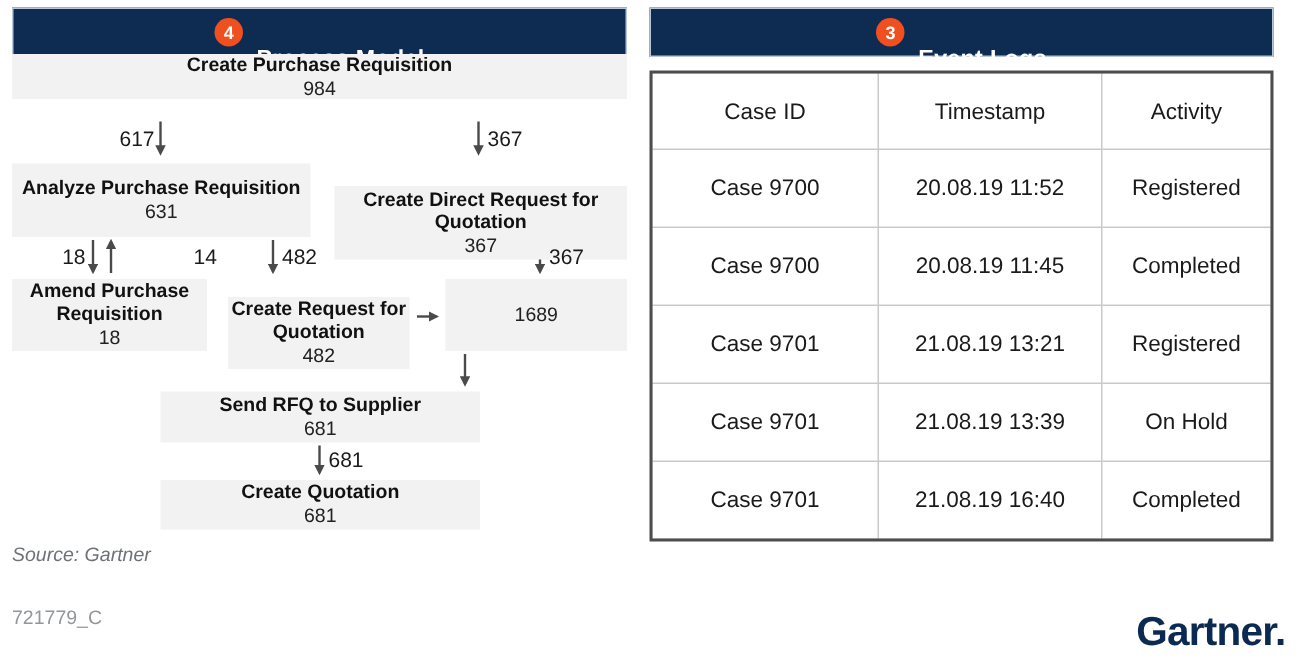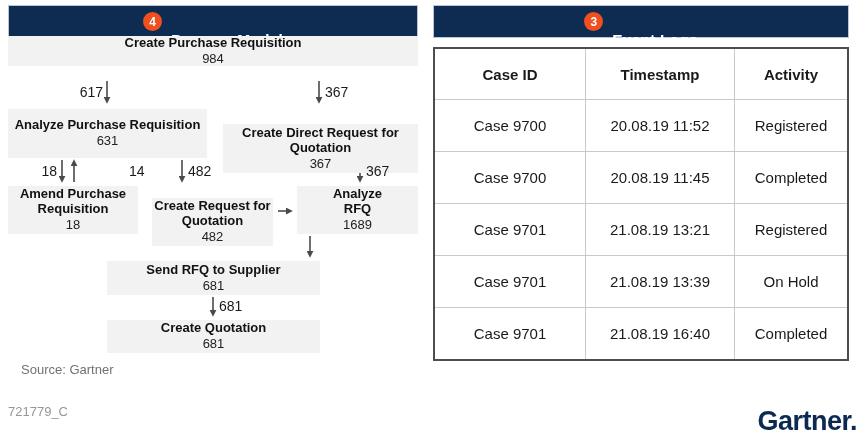--- a/index.html
+++ b/index.html
@@ -38,26 +38,26 @@
   .l0{left:103px;top:92px;} .l1{left:325px;top:92px;}
   .l2{left:57px;top:171px;} .l3{left:81px;top:171px;margin-left:48px;}
   .l4{left:188px;top:171px;} .l5{left:366px;top:171px;}
   .l8{left:219px;top:306px;}
 
   
   .table-wrap{position:absolute;left:434px;top:48px;}
   table.event-log{border-collapse:collapse;width:413px;table-layout:fixed;background:#ffffff;}
   table.event-log th,table.event-log td{border:1px solid #c9c9c9;text-align:center;
     vertical-align:middle;color:#1a1a1a;font-size:15px;overflow:hidden;}
-  table.event-log th{height:48px;font-weight:bold;}
+  table.event-log th{height:48px;font-weight:normal;}
   table.event-log td{height:49px;font-weight:normal;}
   .outer{outline:2px solid #4d4d4d;outline-offset:-1px;}
 
   
-  .source-note{position:absolute;left:21px;top:362px;font-size:13px;color:#6e7276;}
+  .source-note{position:absolute;left:8px;top:362px;font-size:13px;color:#6e7276;font-style:italic;}
   .doc-id{position:absolute;left:8px;top:404px;font-size:13px;color:#93979b;}
   .gartner-logo{position:absolute;right:8px;top:406px;font-size:27px;font-weight:bold;
     color:#0B2A52;letter-spacing:-0.5px;}
 </style>
 </head>
 <body>
 
 <div class="canvas">
 
   <div class="panel-header ph-left">
@@ -103,21 +103,20 @@
   </div>
   <div class="node n3">
     <div class="node-title">Amend Purchase Requisition</div>
     <div class="node-count">18</div>
   </div>
   <div class="node n4">
     <div class="node-title">Create Request for Quotation</div>
     <div class="node-count">482</div>
   </div>
   <div class="node n5 narrow">
-    <div class="node-title">Analyze RFQ</div>
     <div class="node-count">1689</div>
   </div>
   <div class="node n6">
     <div class="node-title">Send RFQ to Supplier</div>
     <div class="node-count">681</div>
   </div>
   <div class="node n7">
     <div class="node-title">Create Quotation</div>
     <div class="node-count">681</div>
   </div>

